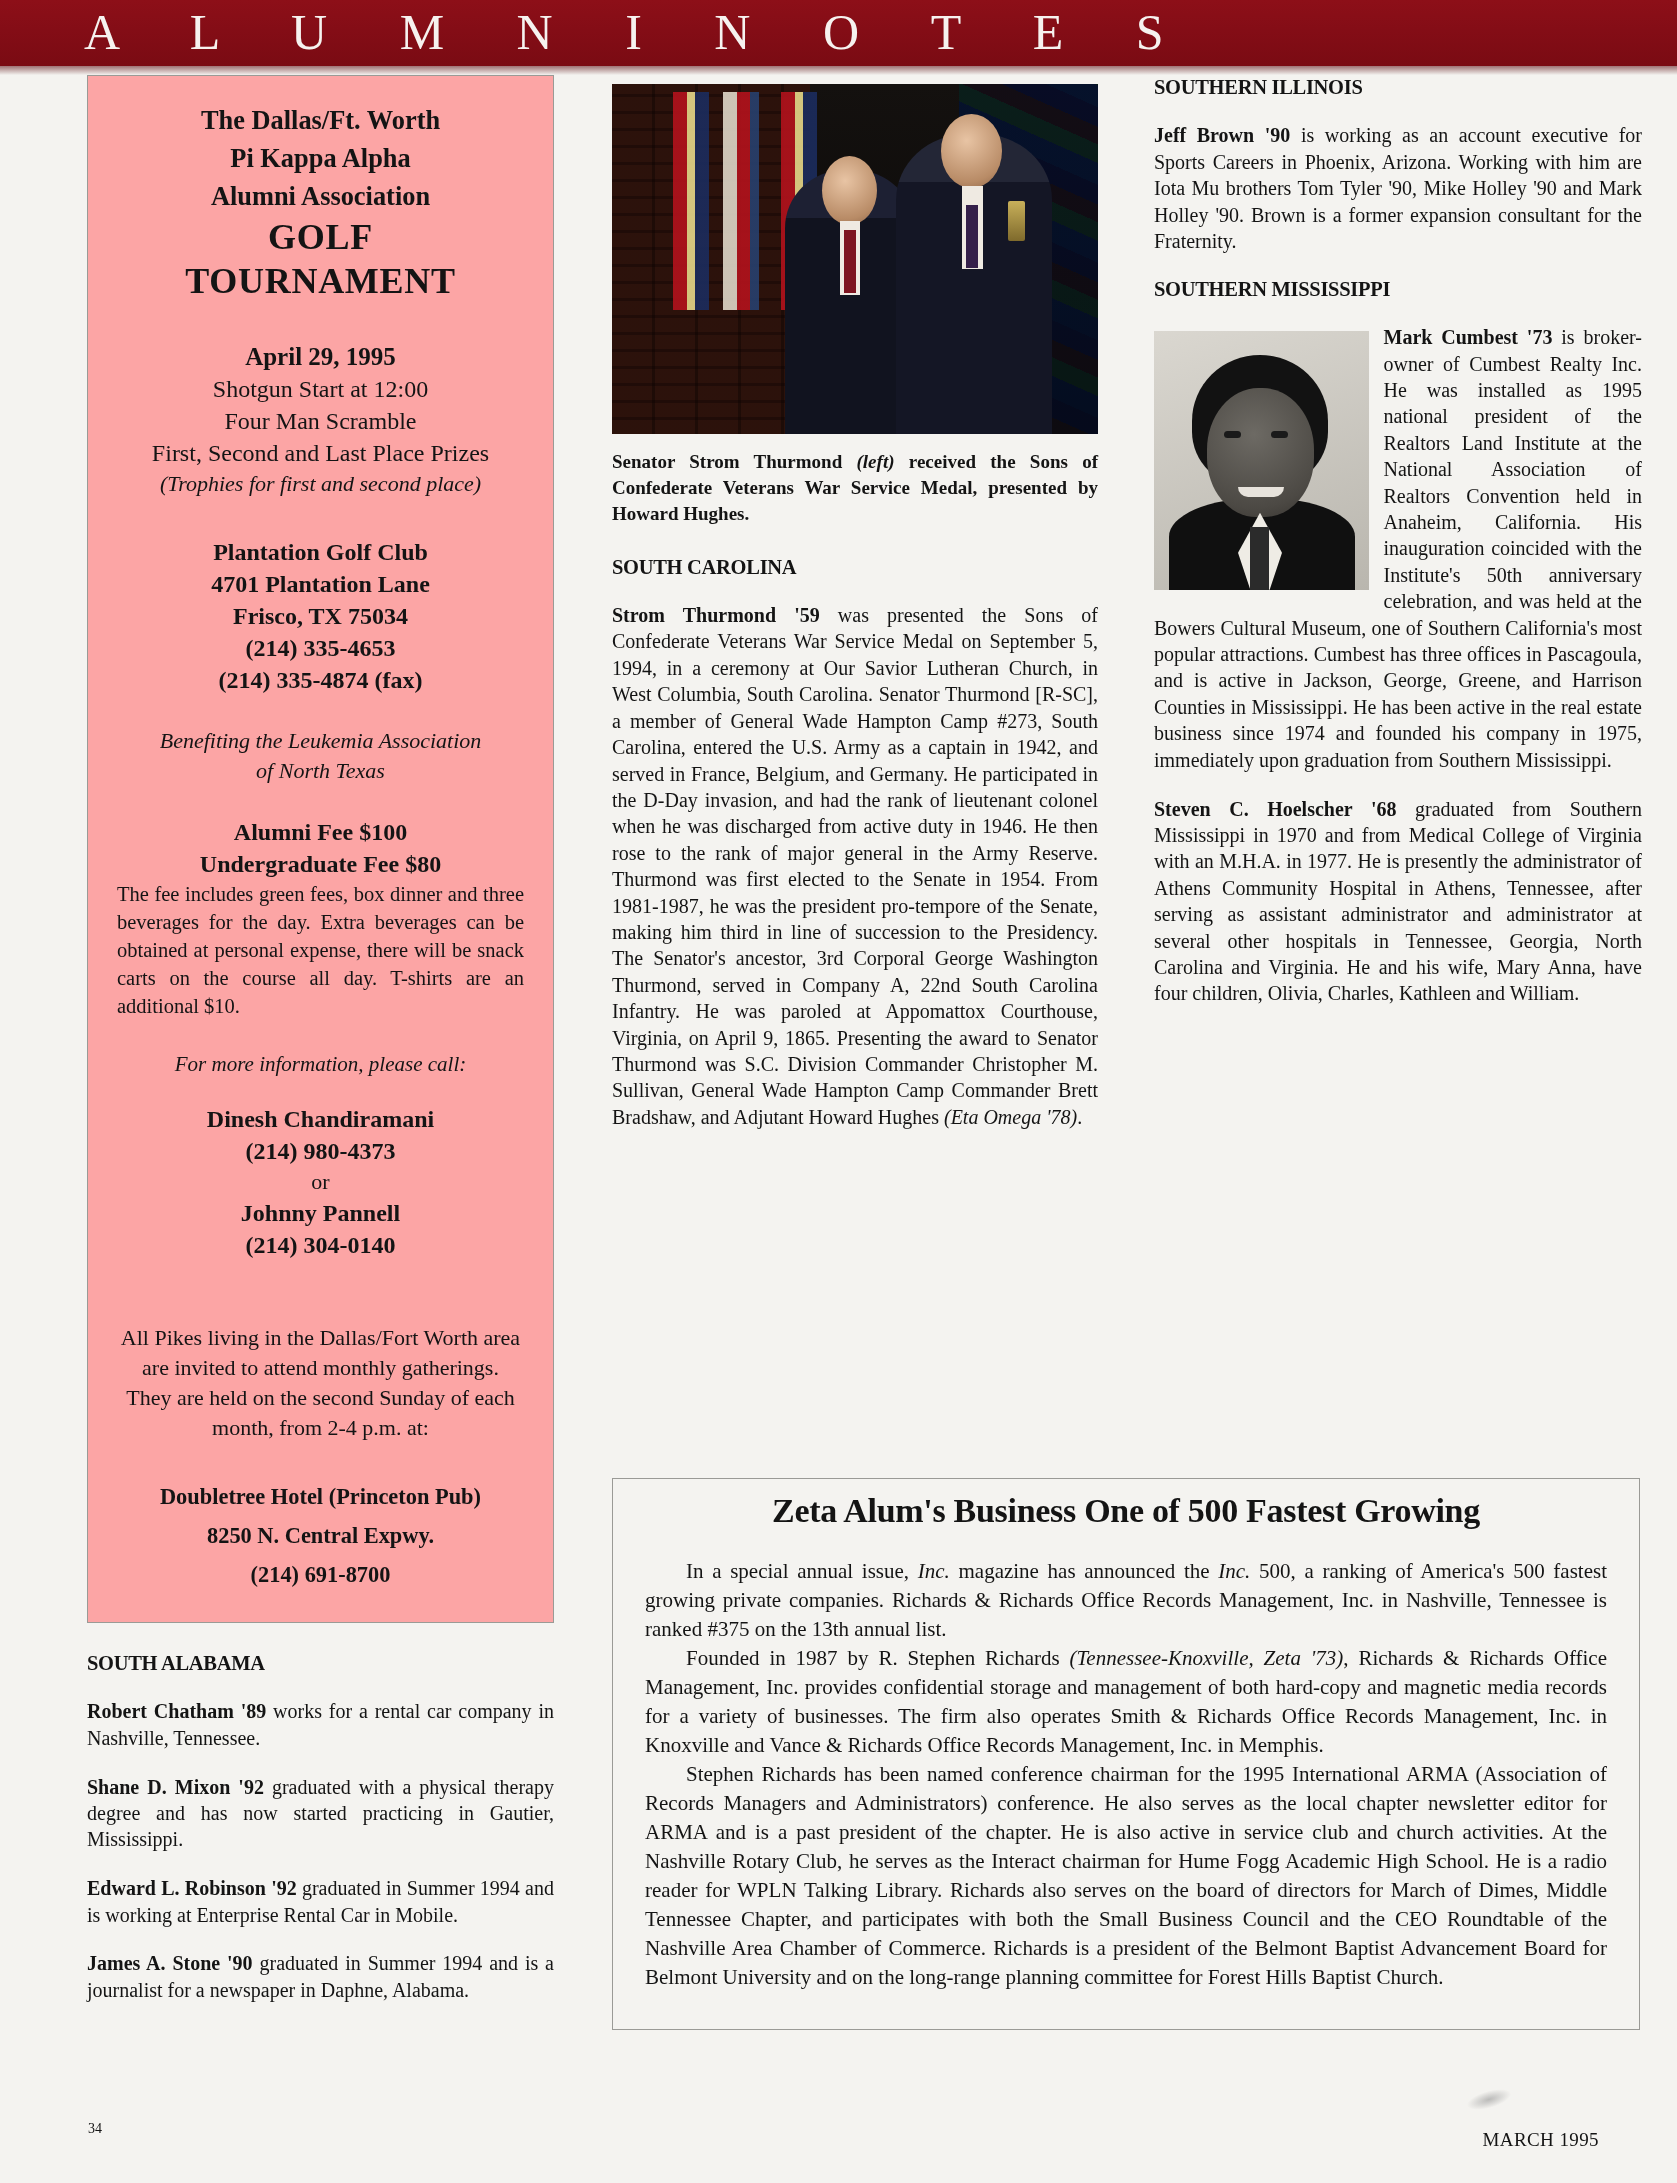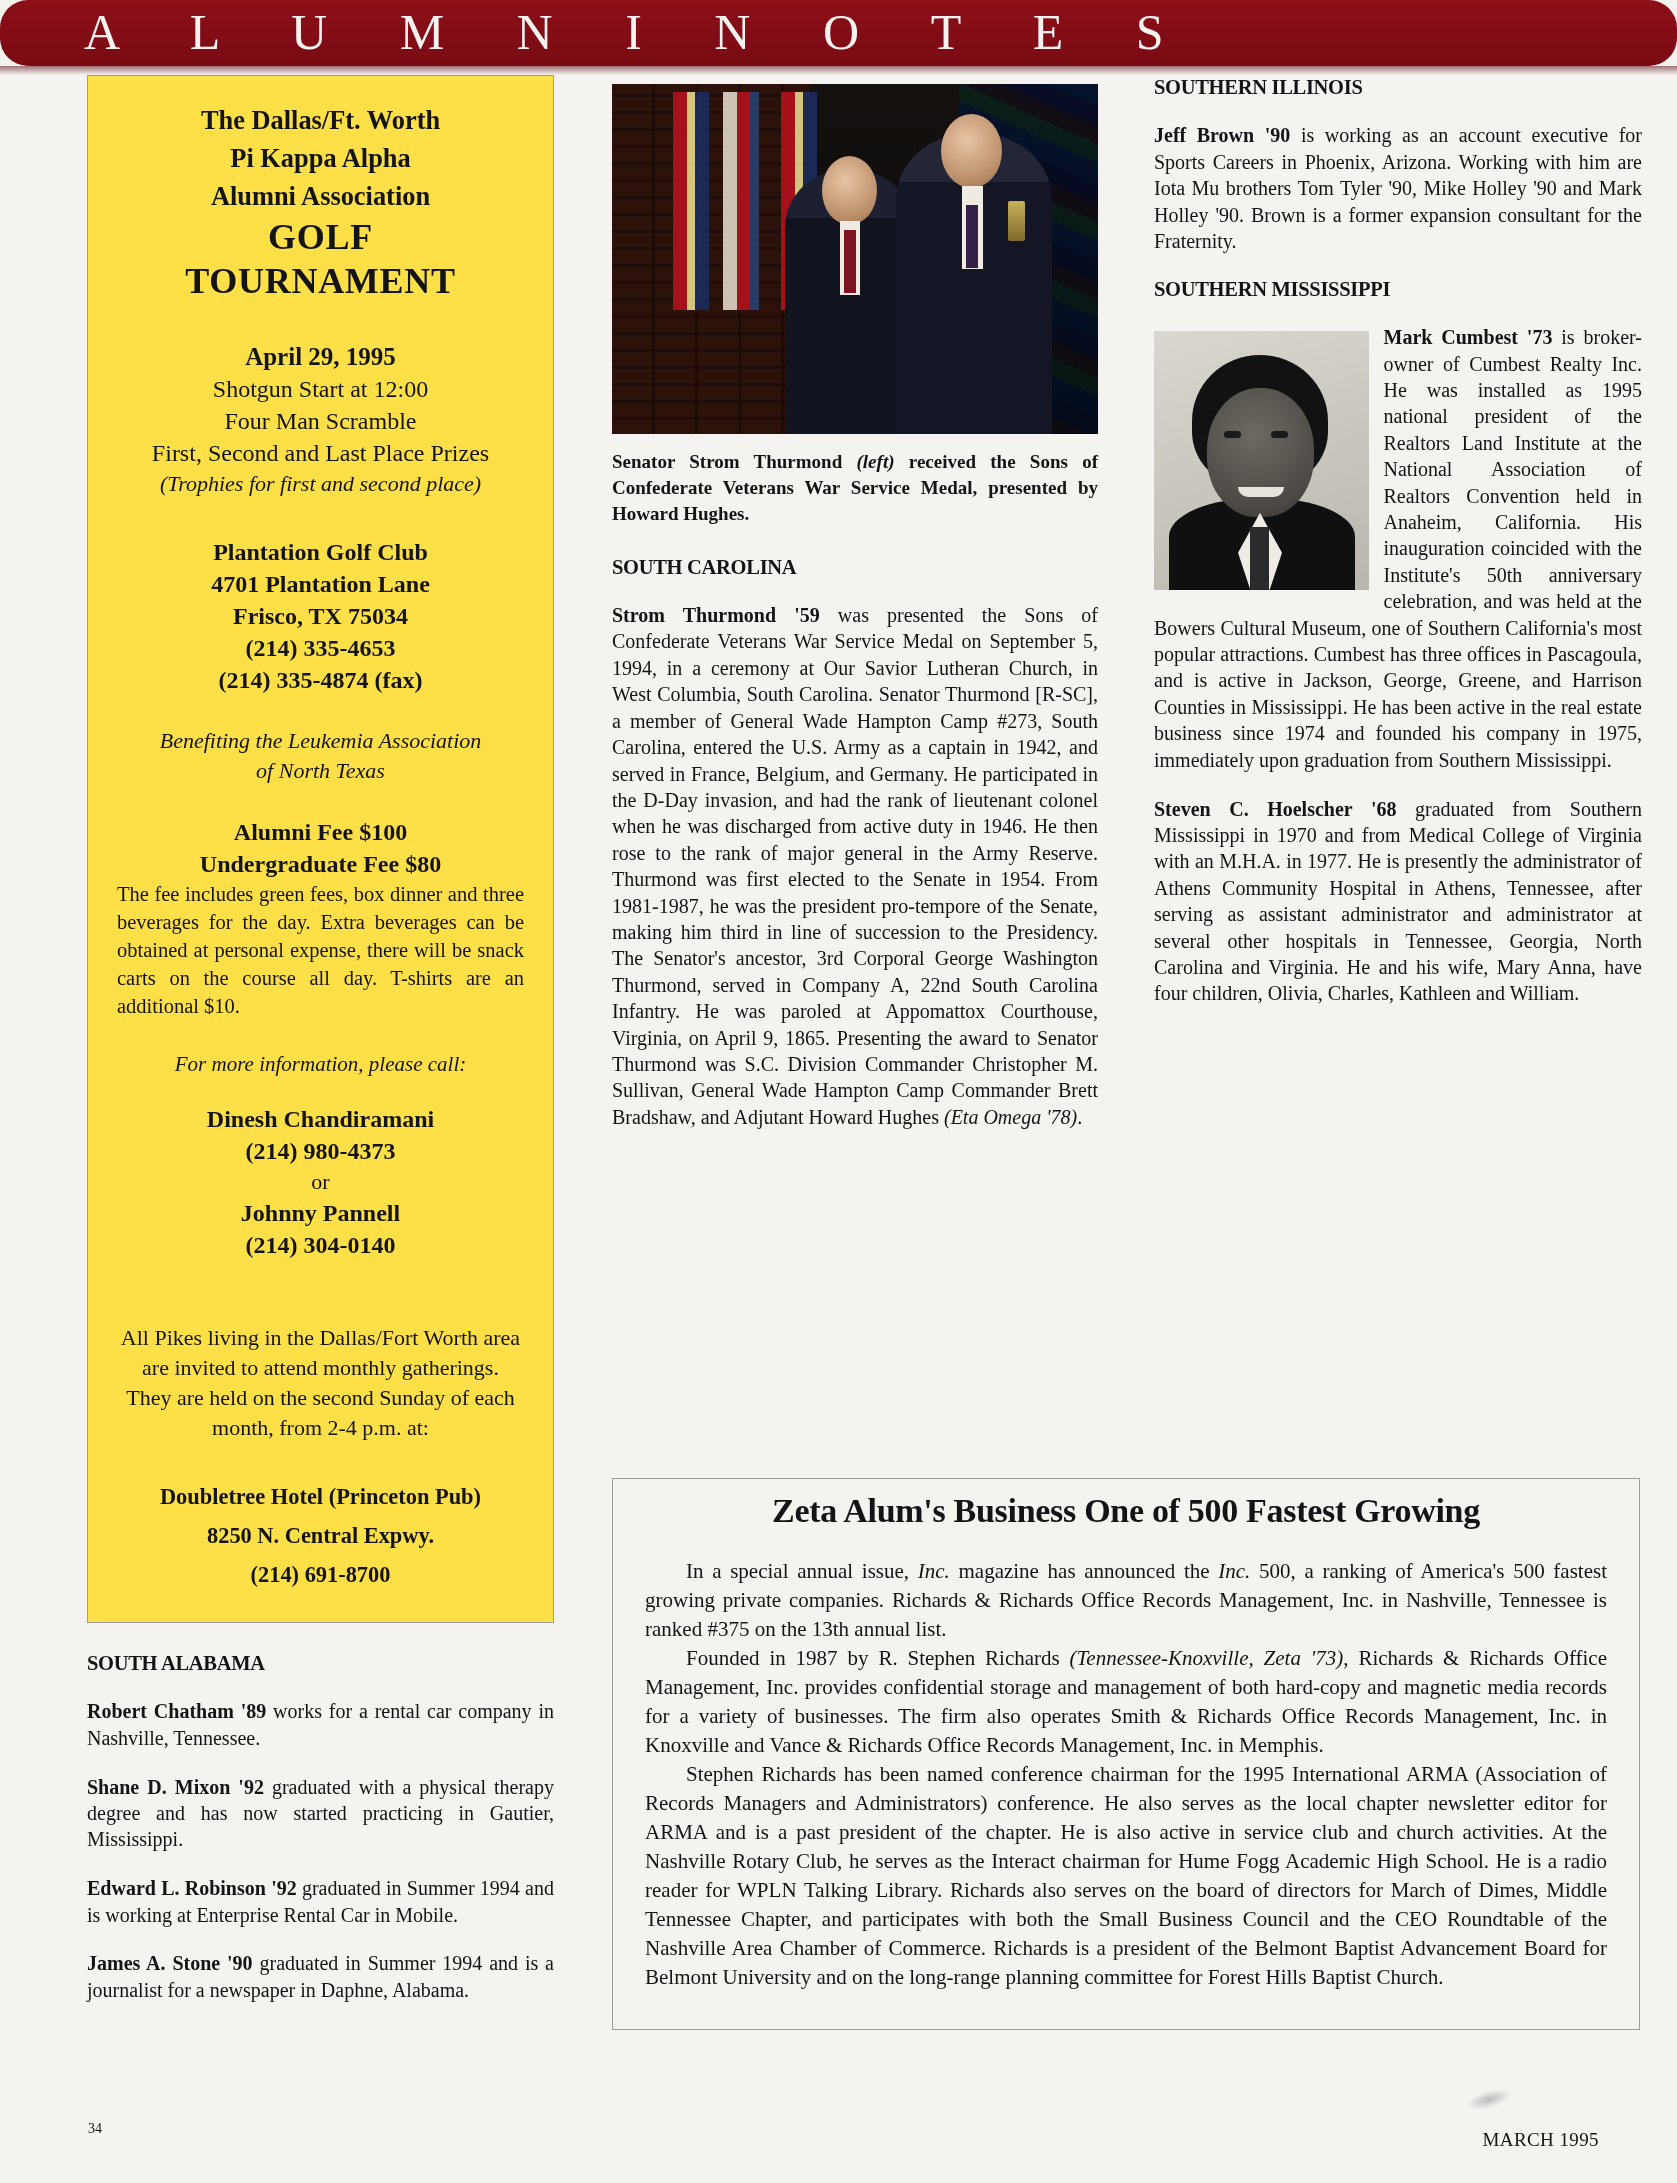--- a/index.html
+++ b/index.html
@@ -15,21 +15,20 @@
     background: #f3f2ef;
   }
 
   
   #masthead {
     position: absolute;
     left: 0; top: 0;
     width: 1677px; height: 66px;
     background: linear-gradient(180deg,#8d0f18 0%, #840d16 45%, #7a0b13 100%);
     overflow: hidden;
-    border-radius: 28px;
   }
   #masthead .mh-text {
     position: absolute;
     left: 84px; top: 50%;
     transform: translateY(-52%);
     color: #f6f2ef;
     font-size: 50px;
     letter-spacing: 30px;
     font-weight: 400;
     white-space: nowrap;
@@ -77,21 +76,21 @@
     margin: 0 0 22.4px 0;
     line-height: 25px;
   }
 
   
   #golf-ad {
     border: 1.3px solid #9a9a96;
     padding: 25px 29px 32px 29px;
     text-align: center;
     margin-bottom: 28px;
-    background: #fde047;
+    background: #fca5a5;
   }
   #golf-ad .ad-l1,
   #golf-ad .ad-l2,
   #golf-ad .ad-l3 {
     font-size: 26.4px;
     font-weight: bold;
     line-height: 38px;
   }
   #golf-ad .ad-golf,
   #golf-ad .ad-tourn {

